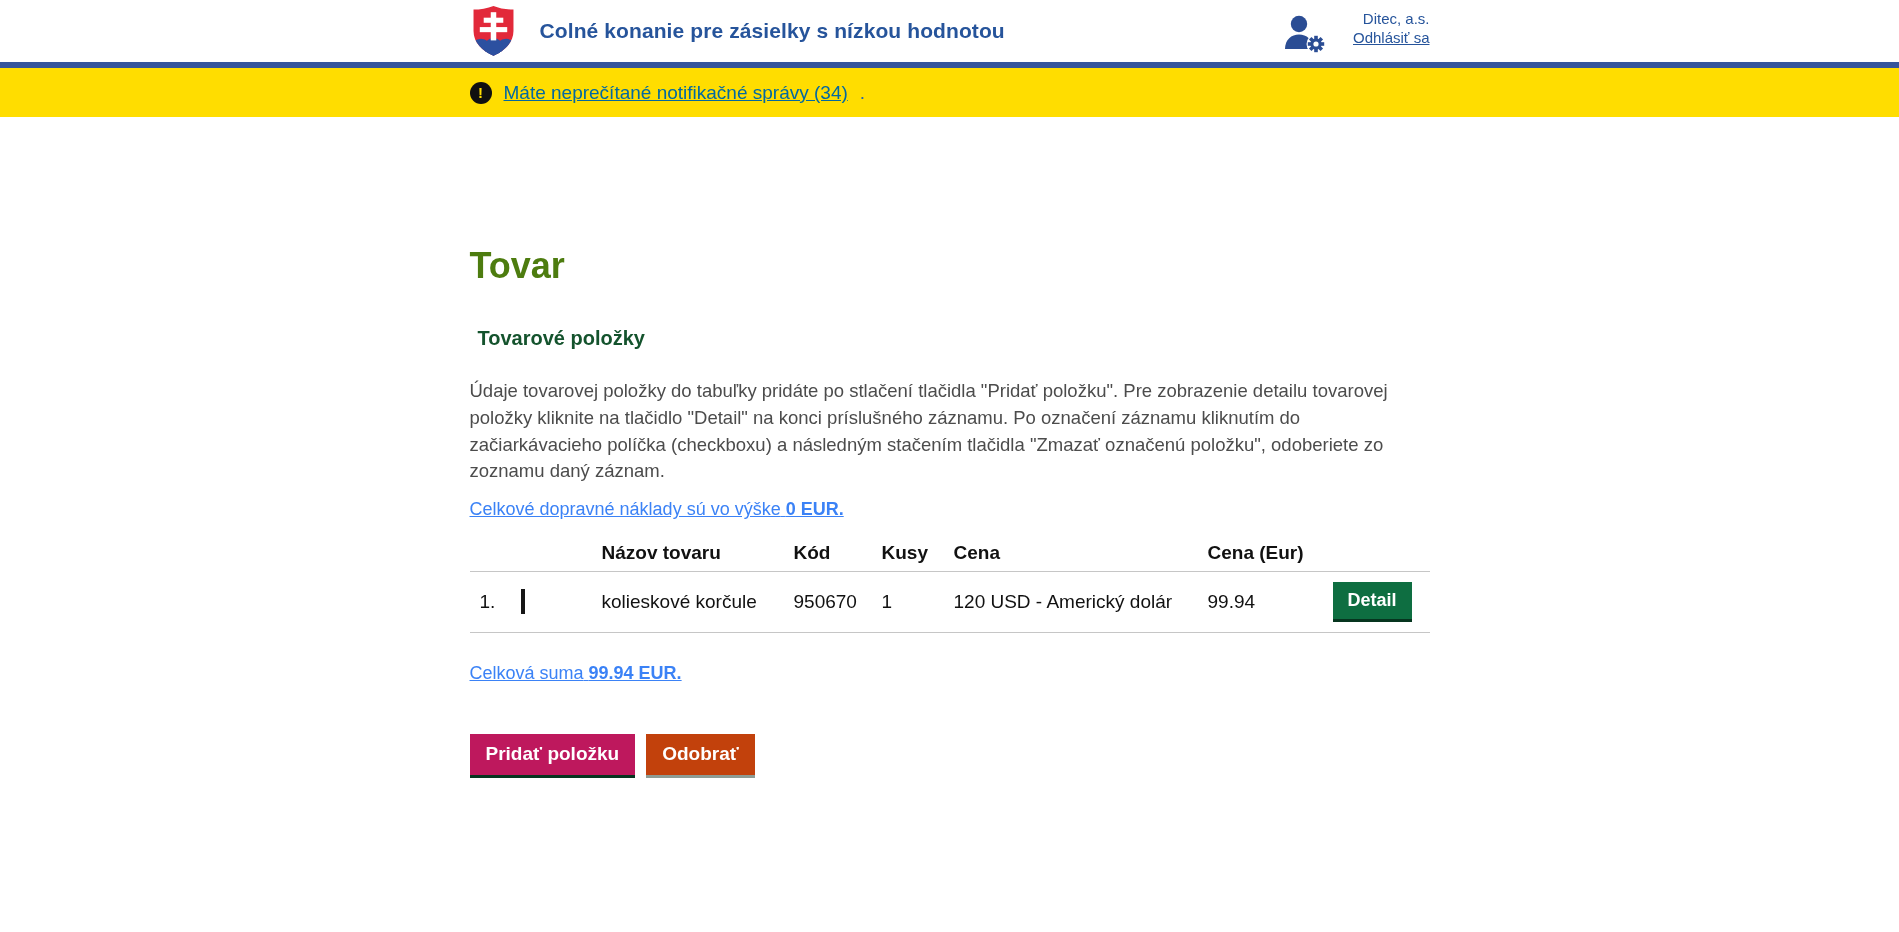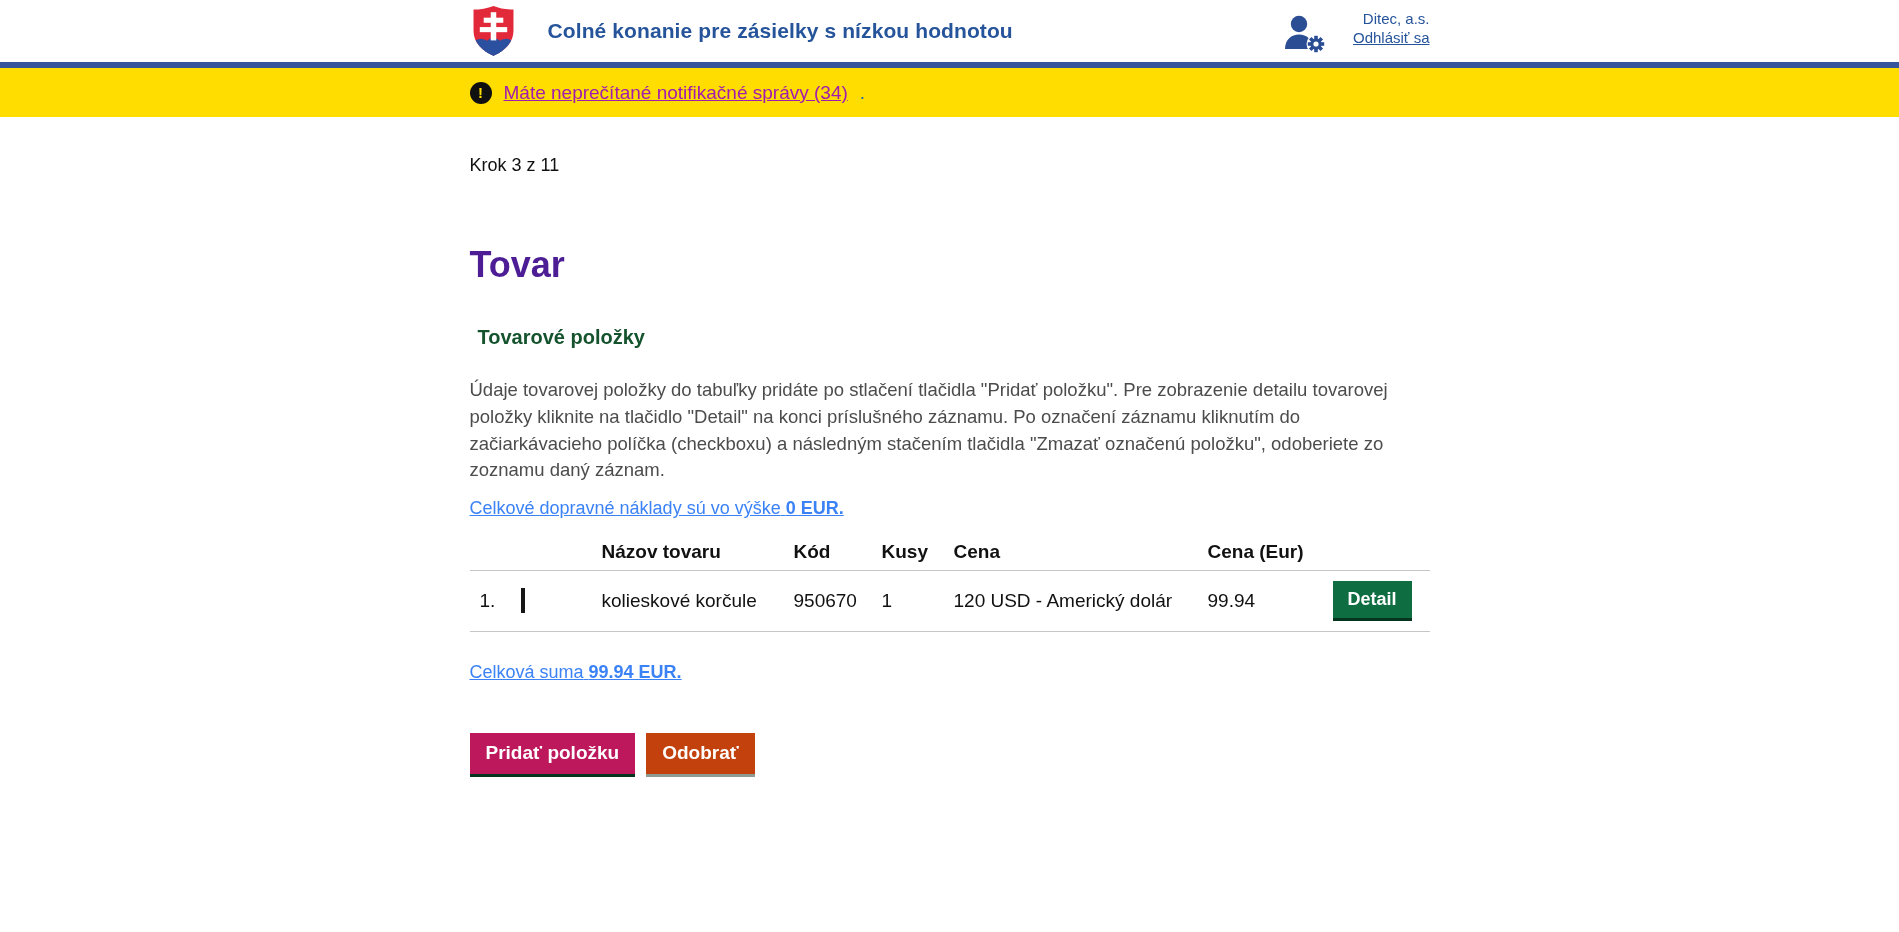--- a/index.html
+++ b/index.html
@@ -8,50 +8,50 @@
   body {
     width:1899px; height:932px; overflow:hidden;
     background:#ffffff; color:#111111;
     font-family:"Liberation Sans", sans-serif;
   }
   .container { width:960px; margin:0 auto; }
 
   
   .top-header { height:62px; background:#fff; }
   .header-inner { height:62px; display:flex; align-items:center; justify-content:space-between; }
-  .brand { display:flex; align-items:center; gap:31px; }
+  .brand { display:flex; align-items:center; gap:23px; }
   .app-title { color:#26549b; font-size:21px; font-weight:bold; letter-spacing:0.1px; }
   .user-block { display:flex; align-items:flex-start; gap:26px; padding-top:2px; }
   .user-icon { position:relative; width:44px; height:40px; margin-top:4px; }
   .user-texts { display:flex; flex-direction:column; align-items:flex-end; gap:2px; }
   .user-name { color:#26549b; font-size:15px; }
   .logout-link { color:#26549b; font-size:15px; text-decoration:underline; cursor:pointer; }
 
   .blue-strip { height:6px; background:#36559b; }
 
   
   .notif-bar { height:49px; background:#ffdd00; }
   .notif-inner { height:49px; display:flex; align-items:center; gap:12px; }
   .alert-icon {
     width:22px; height:22px; border-radius:50%; background:#101010; color:#ffdd00;
     display:flex; align-items:center; justify-content:center;
     font-weight:bold; font-size:15px; flex:0 0 auto;
   }
   .alert-icon::before { content:"!"; color:#ffdd00; }
-  .notif-link { color:#a21caf; font-size:19px; text-decoration:underline; cursor:pointer; }
+  .notif-link { color:#0369a1; font-size:19px; text-decoration:underline; cursor:pointer; }
   .notif-period { color:#2a66ad; font-size:19px; }
 
   
   main { padding-top:38px; }
   .step-label { font-size:18px; color:#111; }
   h1.page-title {
     margin:14px 0 0 0; font-size:39px; line-height:1.25; font-weight:bold;
     color:#0f0f0f; letter-spacing:-0.3px; max-width:860px;
   }
-  h2.section-title { margin:68px 0 0 0; font-size:36px; font-weight:bold; color:#4c1d95; }
+  h2.section-title { margin:90px 0 0 0; font-size:36px; font-weight:bold; color:#4d7c0f; }
   h3.subsection-title { margin:40px 0 0 8px; font-size:20px; font-weight:bold; color:#14532d; }
   p.description {
     margin:28px 0 0 0; font-size:18.5px; line-height:1.45; color:#4c4c4c; max-width:970px;
   }
   .uline { text-decoration:underline; font-size:18px; color:#3b82f6; }
   .shipping-line { margin-top:14px; }
   .total-line { margin-top:30px; }
 
   
   .goods-table { margin-top:22px; width:960px; }
@@ -142,21 +142,20 @@
 
 <div class="notif-bar">
   <div class="container notif-inner">
     <span class="alert-icon"></span>
     <a class="notif-link">Máte neprečítané notifikačné správy (34)</a>
       <span class="notif-period">.</span>
   </div>
 </div>
 
 <main class="container">
-  <div class="step-label">Krok 3 z 11</div>
   <h2 class="section-title">Tovar</h2>
   <h3 class="subsection-title">Tovarové položky</h3>
   <p class="description">Údaje tovarovej položky do tabuľky pridáte po stlačení tlačidla "Pridať položku". Pre zobrazenie detailu tovarovej položky kliknite na tlačidlo "Detail" na konci príslušného záznamu. Po označení záznamu kliknutím do začiarkávacieho políčka (checkboxu) a následným stačením tlačidla "Zmazať označenú položku", odoberiete zo zoznamu daný záznam.</p>
 
   <div class="uline shipping-line">
     <span>Celkové dopravné náklady sú vo výške</span>
     <strong>0 EUR.</strong>
   </div>
 
   <div class="goods-table">

